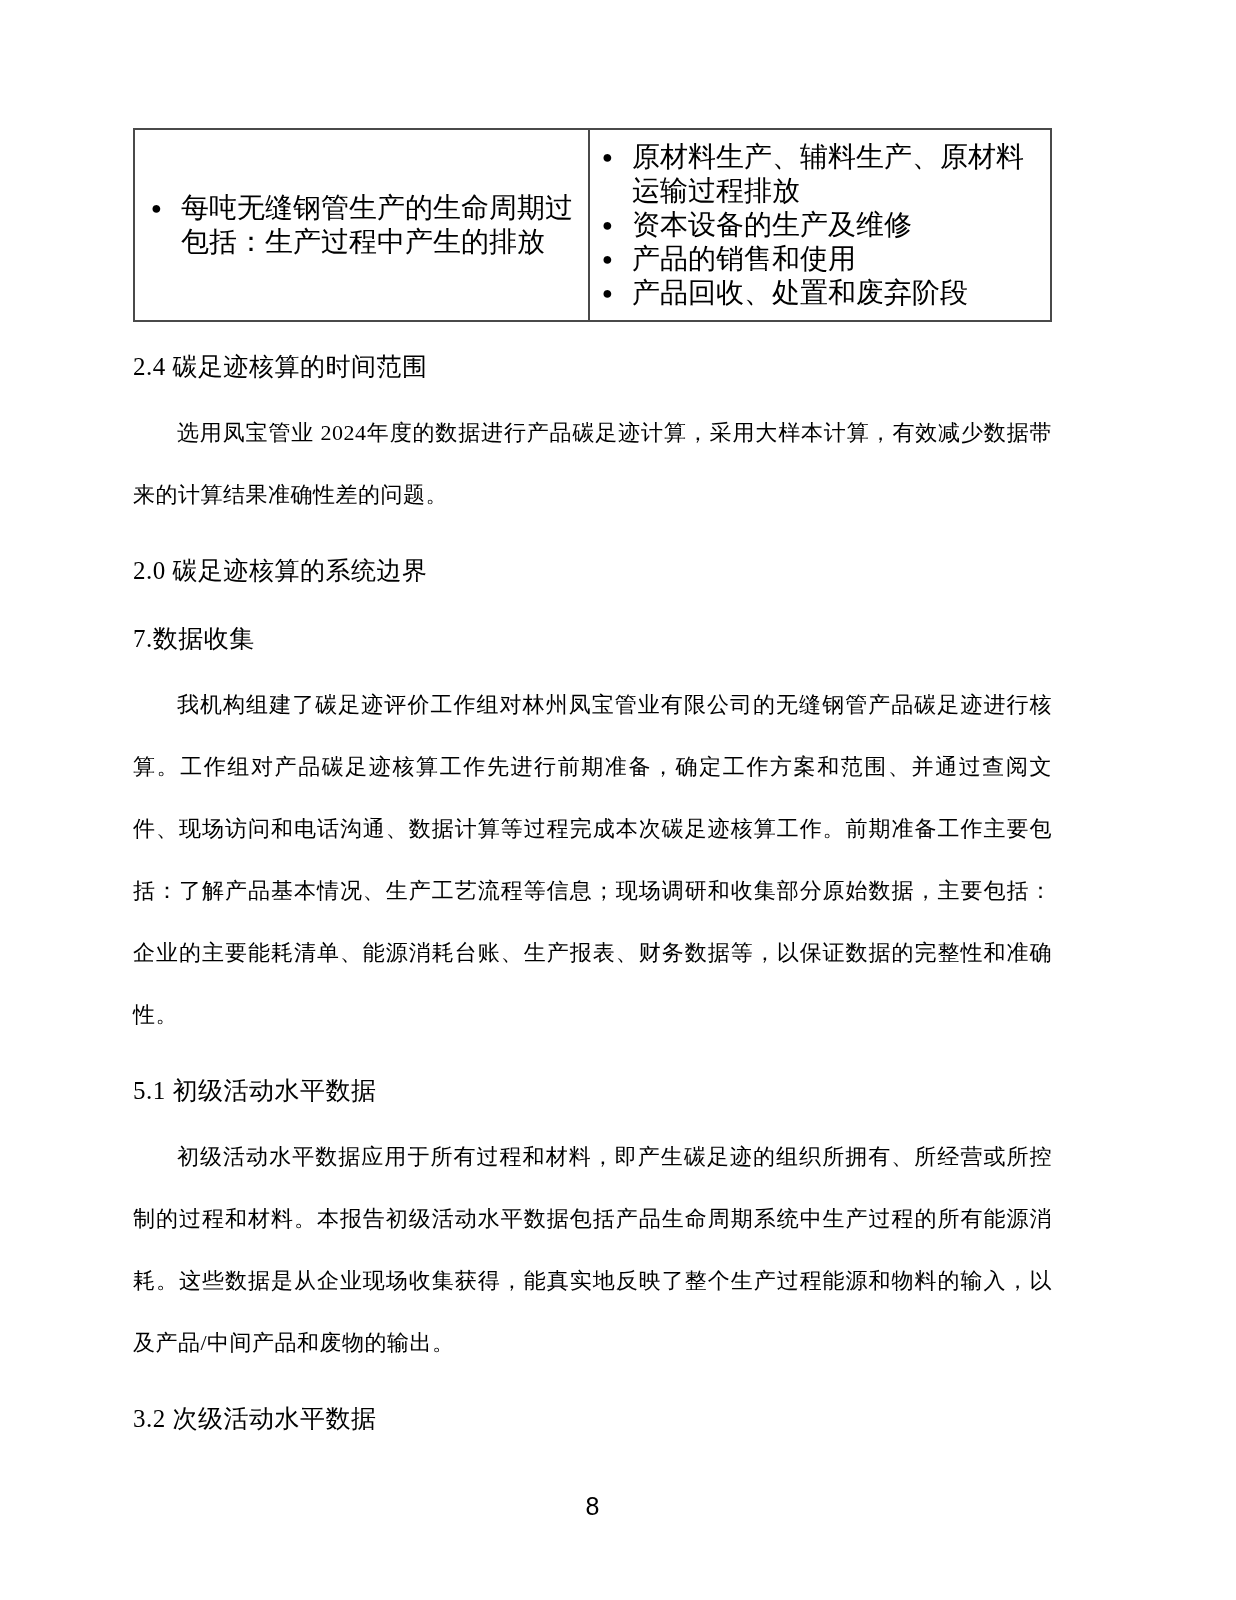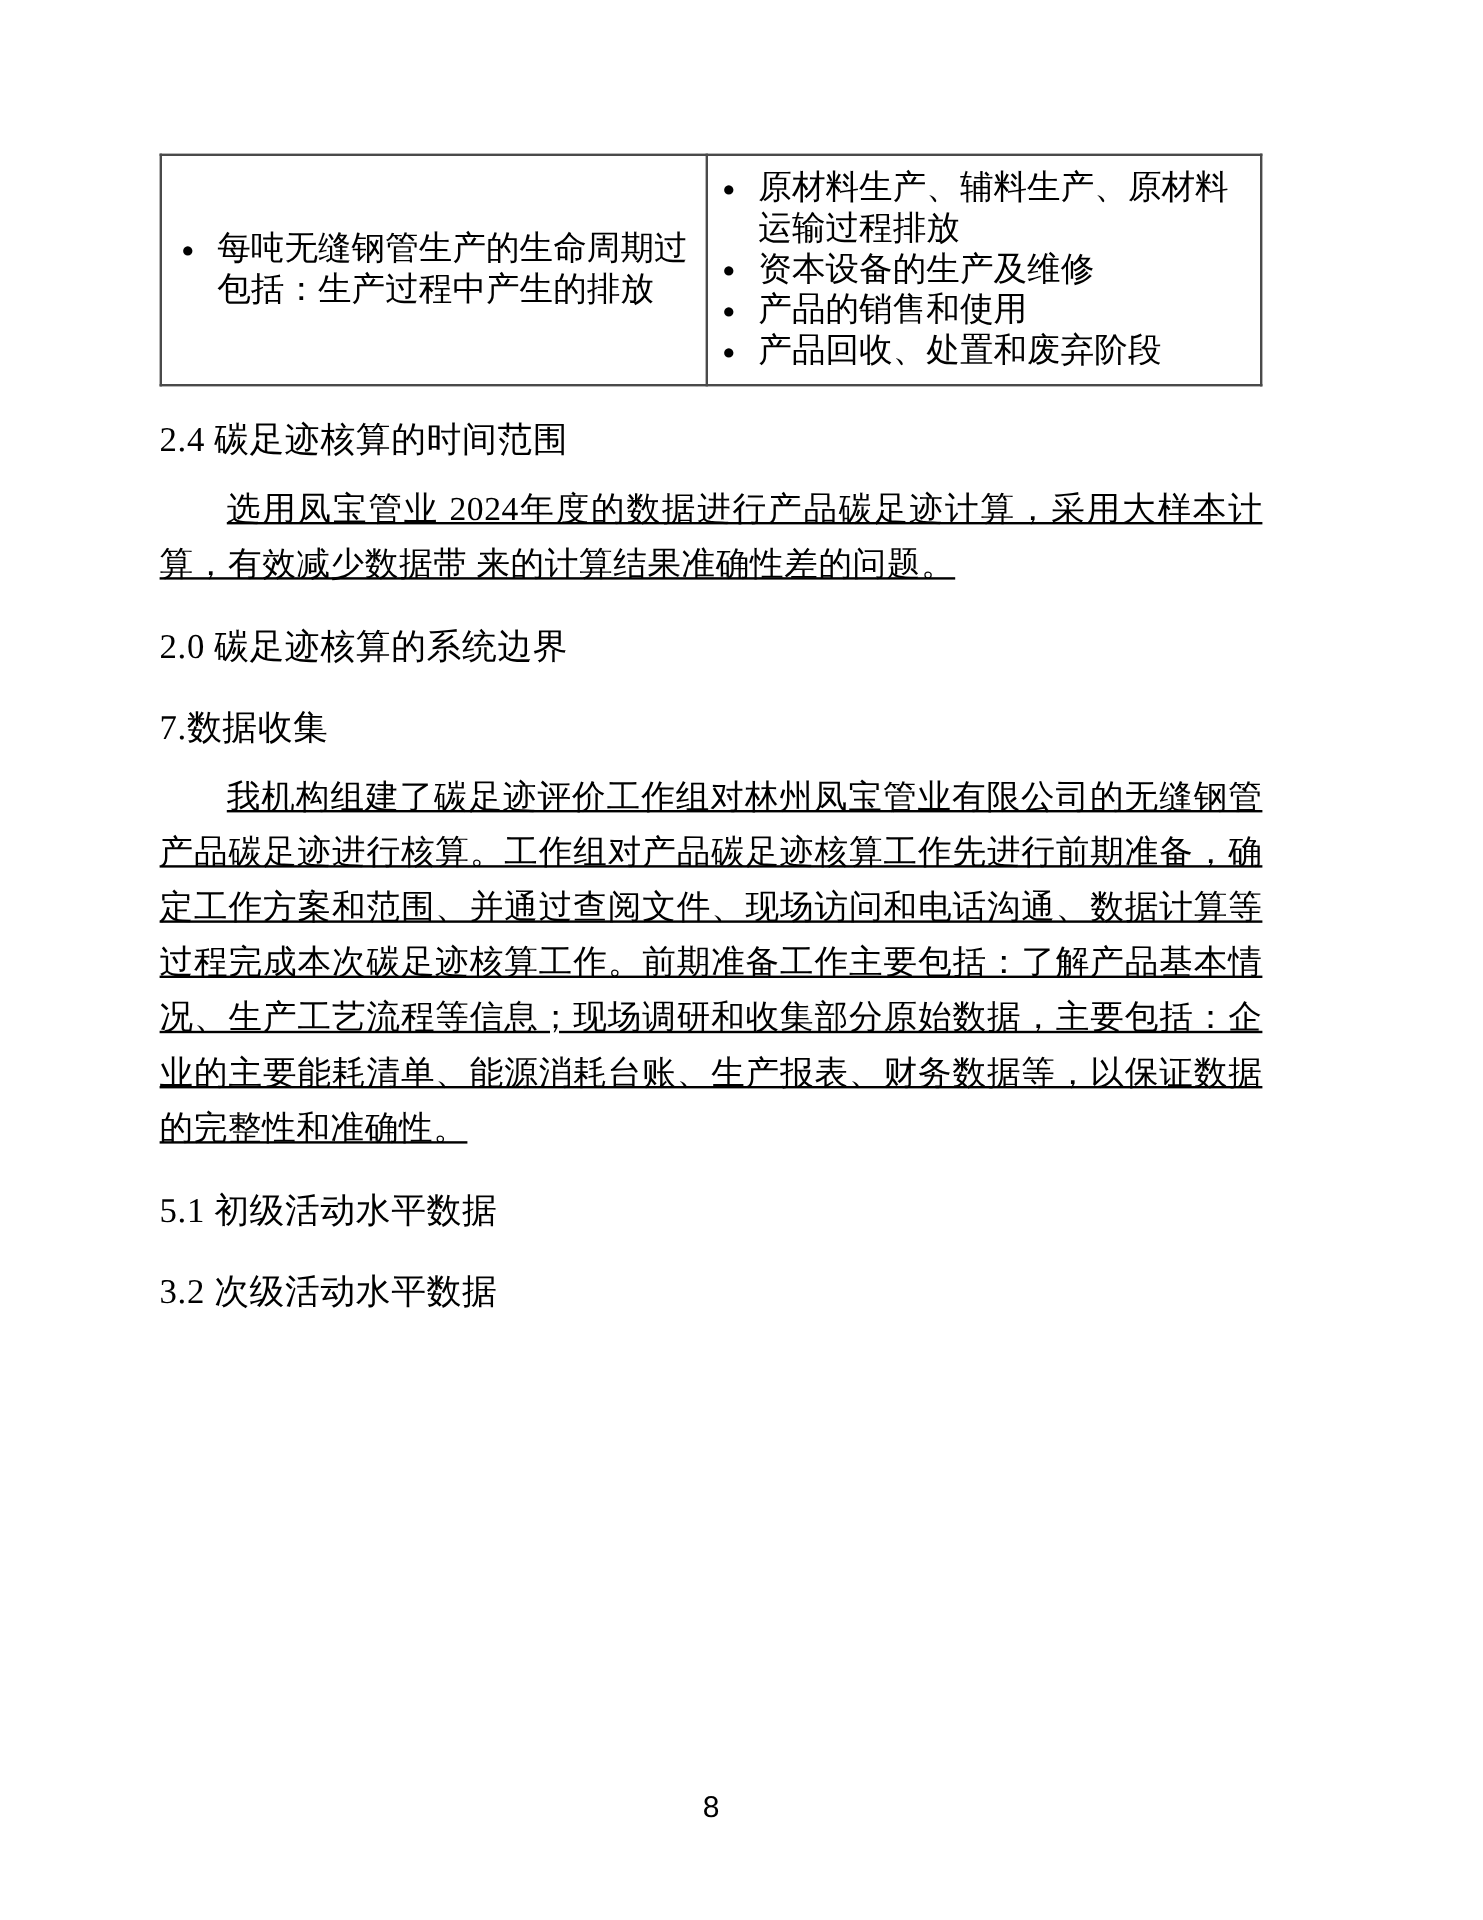--- a/index.html
+++ b/index.html
@@ -49,34 +49,33 @@
     line-height: 34px;
     text-align: left;
   }
   .cell-right .bullet-mark { margin-left: 12px; }
   .bullet-text {
     flex: 1 1 auto;
     padding-right: 4px;
   }
   
   .sec-h {
-    font-size: 29px;
+    font-size: 25px;
     font-weight: normal;
     line-height: 46px;
     margin: 22px 0 12px 0;
     letter-spacing: 0.5px;
   }
   .sec-p {
-    font-size: 28px;
-    line-height: 46px;
+    font-size: 22px;
+    line-height: 62px;
     margin: 0 0 10px 0;
     text-align: justify;
     text-indent: 2em;
     letter-spacing: 0.5px;
-    text-decoration: underline;
   }
   
   .page-number {
     position: absolute;
     left: 133px;
     top: 1492px;
     width: 919px;
     text-align: center;
     font-size: 25px;
     font-family: "Liberation Sans", "DejaVu Sans", sans-serif;
@@ -122,19 +121,20 @@
 
     <h3 class="sec-h">2.4 碳足迹核算的时间范围</h3>
     <p class="sec-p">选用凤宝管业 2024年度的数据进行产品碳足迹计算，采用大样本计算，有效减少数据带 来的计算结果准确性差的问题。</p>
 
     <h3 class="sec-h">2.0 碳足迹核算的系统边界</h3>
 
     <h3 class="sec-h">7.数据收集</h3>
     <p class="sec-p">我机构组建了碳足迹评价工作组对林州凤宝管业有限公司的无缝钢管产品碳足迹进行核算。工作组对产品碳足迹核算工作先进行前期准备，确定工作方案和范围、并通过查阅文件、现场访问和电话沟通、数据计算等过程完成本次碳足迹核算工作。前期准备工作主要包括：了解产品基本情况、生产工艺流程等信息；现场调研和收集部分原始数据，主要包括：企业的主要能耗清单、能源消耗台账、生产报表、财务数据等，以保证数据的完整性和准确性。</p>
 
     <h3 class="sec-h">5.1 初级活动水平数据</h3>
+    <p class="sec-p">初级活动水平数据应用于所有过程和材料，即产生碳足迹的组织所拥有、所经营或所控制的过程和材料。本报告初级活动水平数据包括产品生命周期系统中生产过程的所有能源消耗。这些数据是从企业现场收集获得，能真实地反映了整个生产过程能源和物料的输入，以及产品/中间产品和废物的输出。</p>
 
     <h3 class="sec-h">3.2 次级活动水平数据</h3>
 
   </div>
 
   <div class="page-number">8</div>
 </div>
 
 </body></html>

